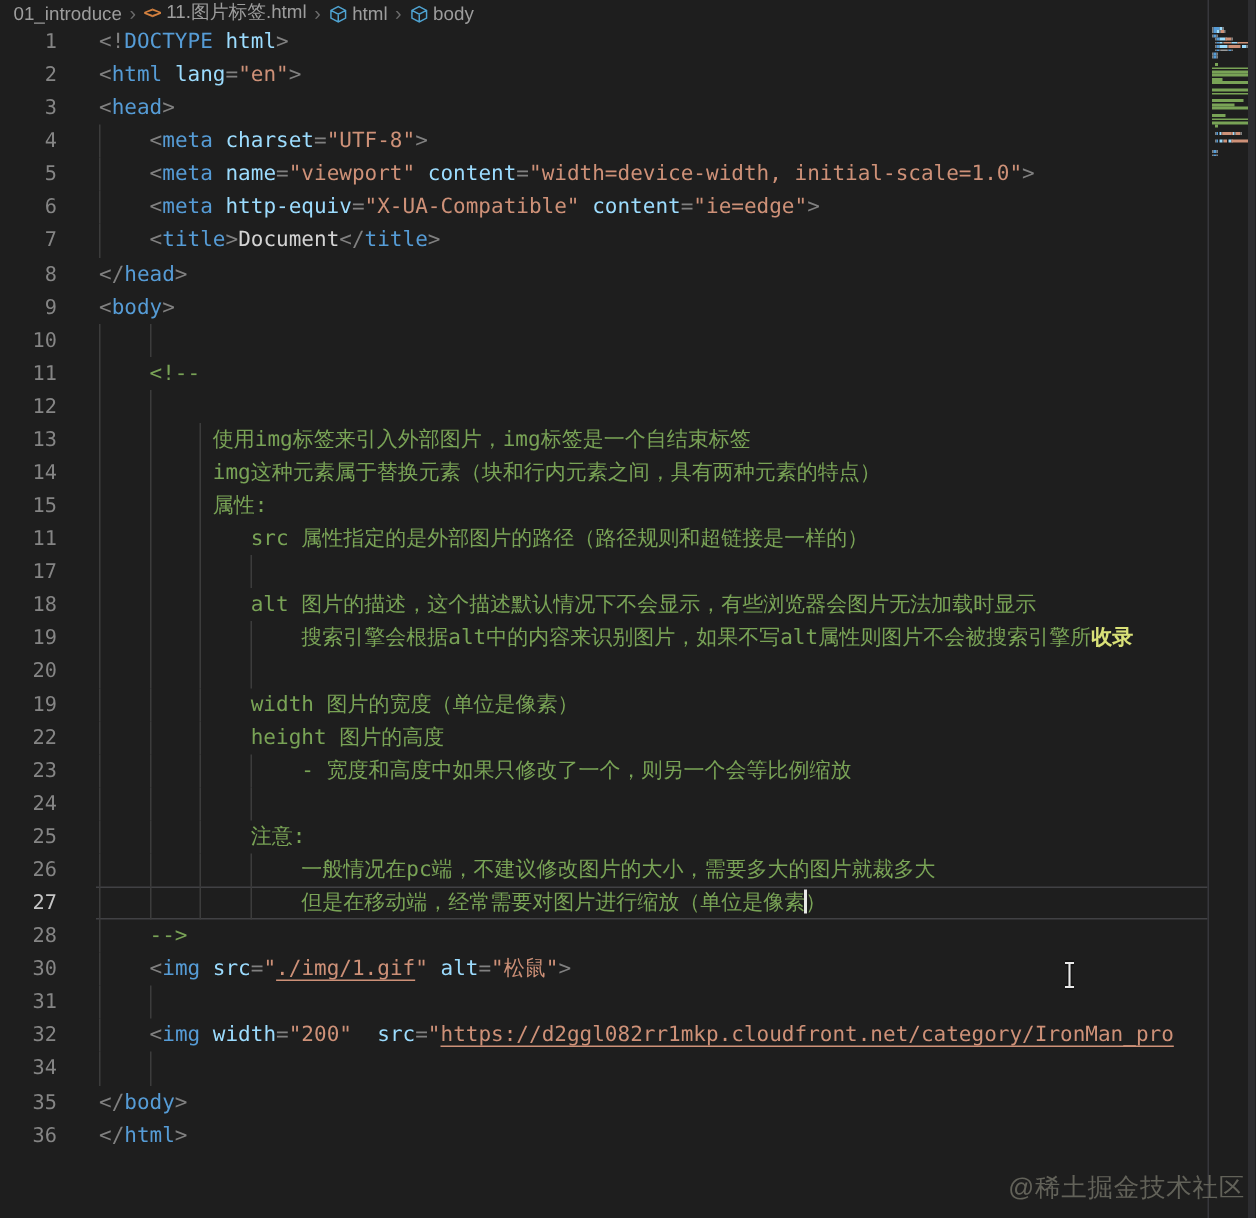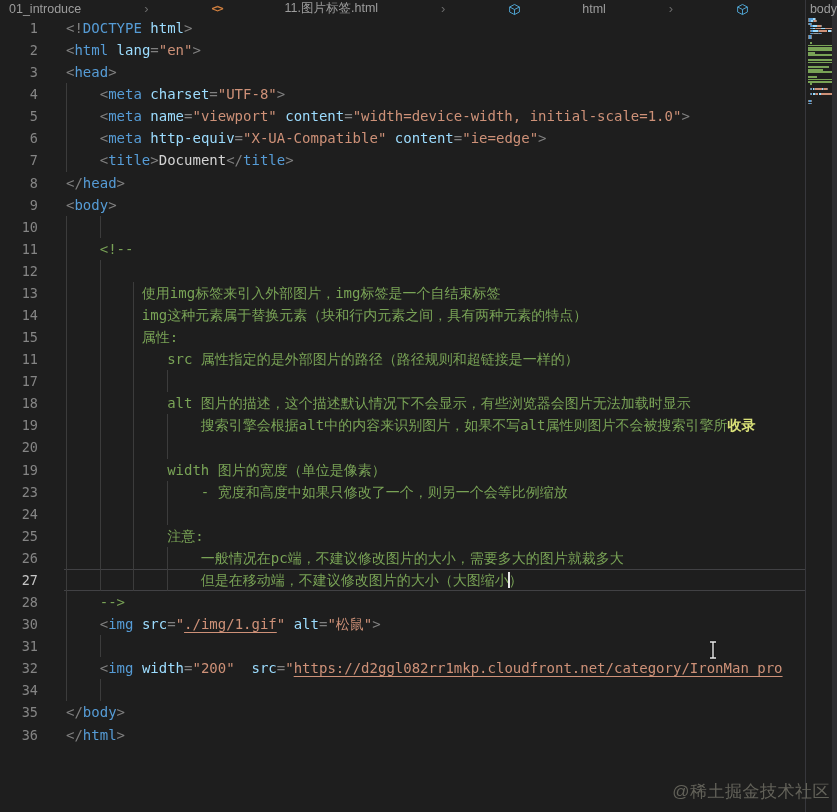--- a/index.html
+++ b/index.html
@@ -4,21 +4,21 @@
 <style>
   html,body{margin:0;padding:0;}
   body{
     width:837px;height:812px;overflow:hidden;position:relative;
     background:#1e1e1e;
     font-family:"Liberation Sans","DejaVu Sans",sans-serif;
   }
   
   #breadcrumb{
     height:17px;display:flex;align-items:center;padding-left:9px;
-    font-size:12.5px;color:#9d9d9d;white-space:nowrap;position:relative;z-index:6;justify-content:space-between;
+    font-size:12.5px;color:#9d9d9d;white-space:nowrap;position:relative;z-index:6;
   }
   #breadcrumb .sep{color:#6b6b6b;margin:0 5px;font-size:13px;line-height:15px;}
   #breadcrumb .bc-ico{display:inline-flex;margin-right:3px;transform:translateY(1px);}
   #breadcrumb .file-ico{color:#d4813f;font-family:"DejaVu Sans Mono",monospace;font-weight:bold;font-size:11px;margin-right:4px;letter-spacing:-1px;}
   
   #editor{position:absolute;top:17px;left:0;right:0;bottom:0;}
   .row{position:relative;height:22.08px;}
   .num{
     position:absolute;left:0;top:0;width:38px;text-align:right;
     color:#858585;font-family:"DejaVu Sans Mono","Liberation Mono",monospace;
@@ -203,20 +203,27 @@
       <div class="g" style="left: 66px;"></div>
       <div class="g" style="left: 99.7148px;"></div>
       <div class="g" style="left: 133.43px;"></div>
       <div class="num">19</div>
       <div class="ct"><span class="tk-com">            width 图片的宽度（单位是像素）</span></div>
     </div>
     <div class="row">
       <div class="g" style="left: 66px;"></div>
       <div class="g" style="left: 99.7148px;"></div>
       <div class="g" style="left: 133.43px;"></div>
+      <div class="num">22</div>
+      <div class="ct"><span class="tk-com">            height 图片的高度</span></div>
+    </div>
+    <div class="row">
+      <div class="g" style="left: 66px;"></div>
+      <div class="g" style="left: 99.7148px;"></div>
+      <div class="g" style="left: 133.43px;"></div>
       <div class="g" style="left: 167.144px;"></div>
       <div class="num">23</div>
       <div class="ct"><span class="tk-com">                - 宽度和高度中如果只修改了一个，则另一个会等比例缩放</span></div>
     </div>
     <div class="row">
       <div class="g" style="left: 66px;"></div>
       <div class="g" style="left: 99.7148px;"></div>
       <div class="g" style="left: 133.43px;"></div>
       <div class="g" style="left: 167.144px;"></div>
       <div class="num">24</div>
@@ -236,21 +243,21 @@
       <div class="g" style="left: 167.144px;"></div>
       <div class="num">26</div>
       <div class="ct"><span class="tk-com">                一般情况在pc端，不建议修改图片的大小，需要多大的图片就裁多大</span></div>
     </div>
     <div class="row cur-line">
       <div class="g" style="left: 66px;"></div>
       <div class="g" style="left: 99.7148px;"></div>
       <div class="g" style="left: 133.43px;"></div>
       <div class="g" style="left: 167.144px;"></div>
       <div class="num">27</div>
-      <div class="ct"><span class="tk-com">                但是在移动端，不建议修改图片的大小（大图缩小</span><span class="tk-cur"></span><span class="tk-com">）</span></div>
+      <div class="ct"><span class="tk-com">                但是在移动端，经常需要对图片进行缩放（单位是像素</span><span class="tk-cur"></span><span class="tk-com">）</span></div>
     </div>
     <div class="row">
       <div class="g" style="left: 66px;"></div>
       <div class="num">28</div>
       <div class="ct"><span class="tk-txt">    </span><span class="tk-com">--&gt;</span></div>
     </div>
     <div class="row">
       <div class="g" style="left: 66px;"></div>
       <div class="num">30</div>
       <div class="ct"><span class="tk-txt">    </span><span class="tk-p">&lt;</span><span class="tk-tag">img</span><span class="tk-txt"> </span><span class="tk-attr">src</span><span class="tk-p">=</span><span class="tk-str">"</span><span class="tk-link">./img/1.gif</span><span class="tk-str">"</span><span class="tk-txt"> </span><span class="tk-attr">alt</span><span class="tk-p">=</span><span class="tk-str">"松鼠"</span><span class="tk-p">&gt;</span></div>

